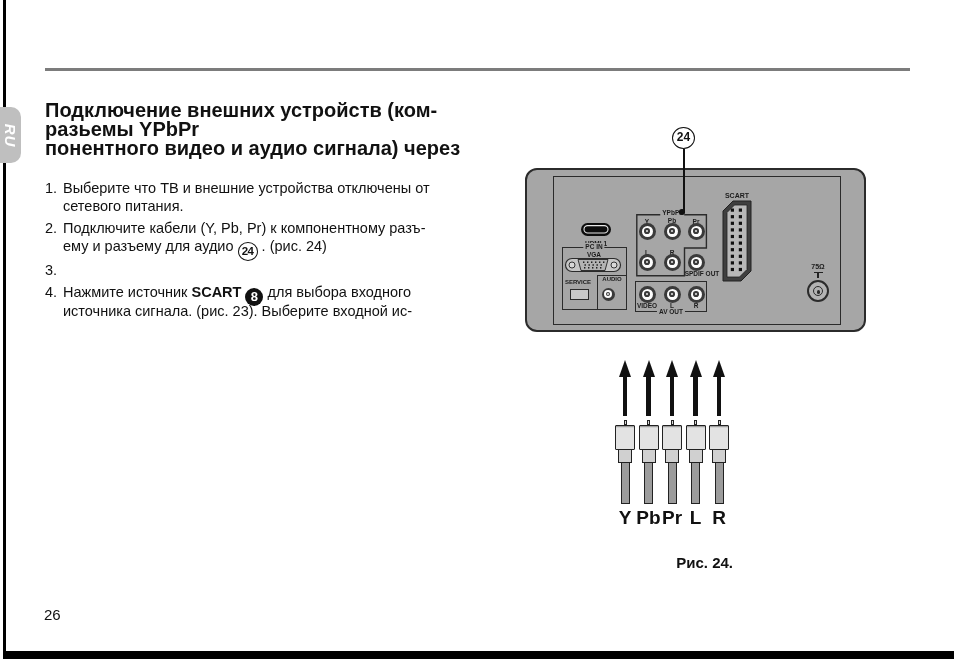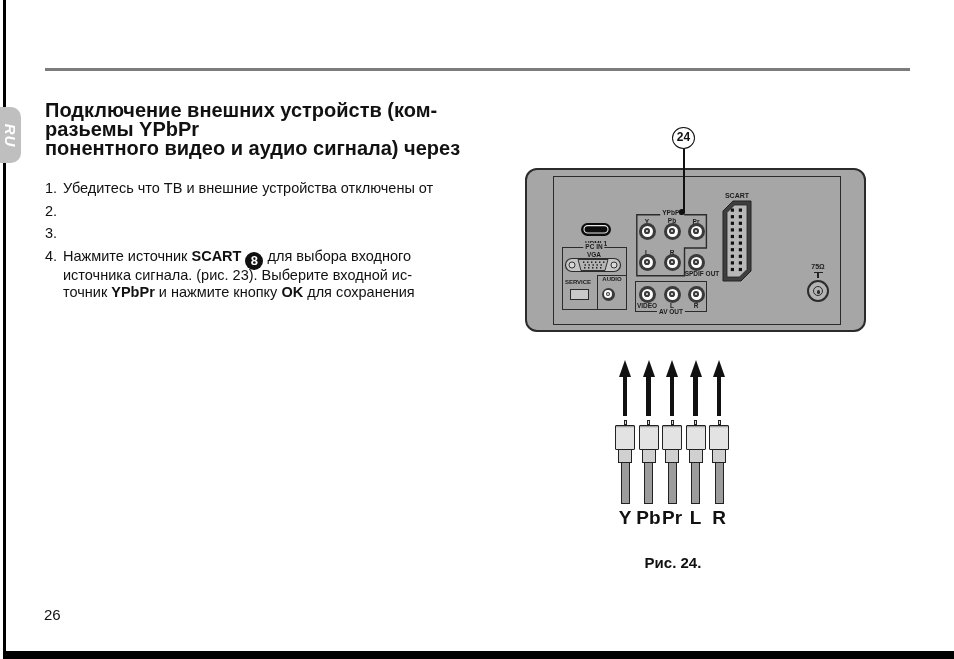--- a/index.html
+++ b/index.html
@@ -73,21 +73,21 @@
   .arrow-head{width:0;height:0;border-left:6.5px solid transparent;border-right:6.5px solid transparent;
               border-bottom:17px solid #111;}
   .arrow-shaft{width:4.5px;height:39px;background:#111;}
   .plug-pin{width:3px;height:5px;background:#d8d8d8;border:0.9px solid #222;margin-top:4px;box-sizing:border-box;}
   .plug-body{width:20px;height:25px;background:#e3e3e3;border:1.2px solid #222;box-sizing:border-box;
              border-radius:1px;box-shadow:inset 0 3px 0 -1.8px #9f9f9f;}
   .plug-neck{width:14px;height:13px;background:#d0d0d0;border:1.2px solid #222;border-top:none;box-sizing:border-box;}
   .plug-cord{width:9px;height:41px;background:#9c9c9c;border:1.2px solid #222;border-top:none;box-sizing:border-box;}
   .cable-label{position:absolute;top:507px;width:30px;text-align:center;font-size:19px;font-weight:bold;}
 
-  .fig-caption{position:absolute;left:613px;top:554px;width:120px;text-align:center;
+  .fig-caption{position:absolute;left:613px;top:554px;width:120px;text-align:right;
                font-size:15px;font-weight:bold;}
 </style>
 </head>
 <body>
 
 <div class="page">
   <div class="edge-left"></div>
   <div class="edge-bottom"></div>
 
   <div class="title-rule"></div>
@@ -99,37 +99,41 @@
   <div class="heading">
     <span>Подключение внешних устройств (ком-</span>
     <span>разьемы YPbPr</span>
     <span>понентного видео и аудио сигнала) через</span>
   </div>
 
   <div class="instructions" id="instructions">
       <div class="item">
         <span class="num">1.</span>
         <div>
-          <div class="line"><span>Убедитесь что ТВ и внешние устройства отключены от</span></div>
+          <div class="line"><span>Выберите что ТВ и внешние устройства отключены от</span></div>
+          <div class="line"><span>сетевого питания.</span></div>
         </div>
       </div>
       <div class="item">
         <span class="num">2.</span>
+        <div>
+          <div class="line"><span>Подключите кабели (Y, Pb, Pr) к компонентному разъ-</span></div>
+          <div class="line"><span>ему и разъему для аудио </span><span class="circ">24</span><span> . (рис. 24)</span></div>
+        </div>
       </div>
       <div class="item">
         <span class="num">3.</span>
         <div>
         </div>
       </div>
       <div class="item">
         <span class="num">4.</span>
         <div>
           <div class="line"><span>Нажмите источник </span><span class="seg-b">SCART</span><span> </span><span class="badge">8</span><span> для выбора входного</span></div>
           <div class="line"><span>источника сигнала. (рис. 23). Выберите входной ис-</span></div>
-          <div class="line"><span>точник </span><span class="seg-b">YPbPr</span><span> и нажмите кнопку </span><span class="seg-b">OK</span><span> для сохранения</span></div>
         </div>
       </div>
     </div>
 
   <div>
 
     <div class="panel-outer"></div>
     <div class="panel-inner"></div>
 
     <svg class="abs" style="left:580px;top:221px;" width="32" height="17" viewBox="0 0 32 17">

